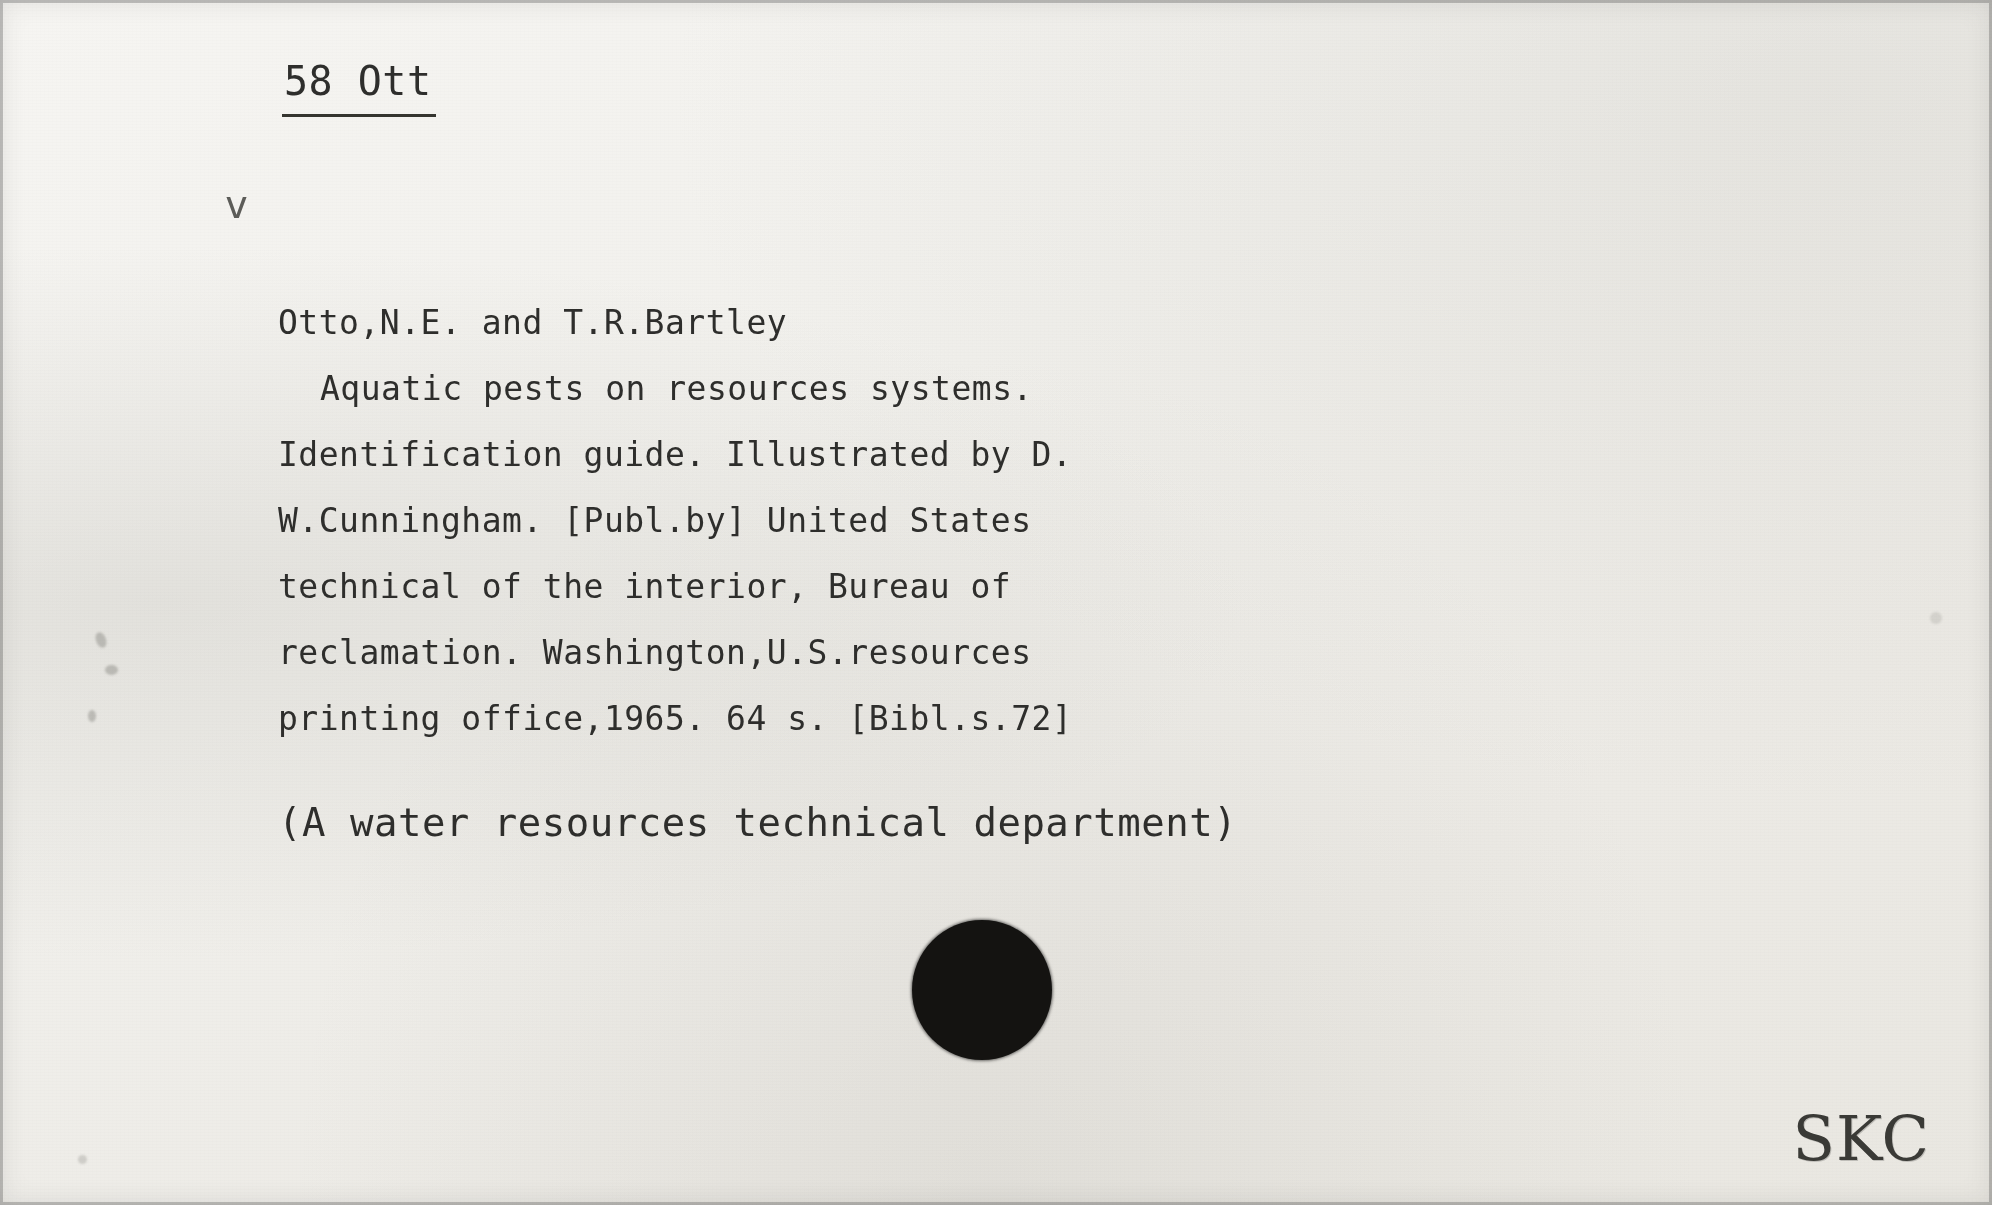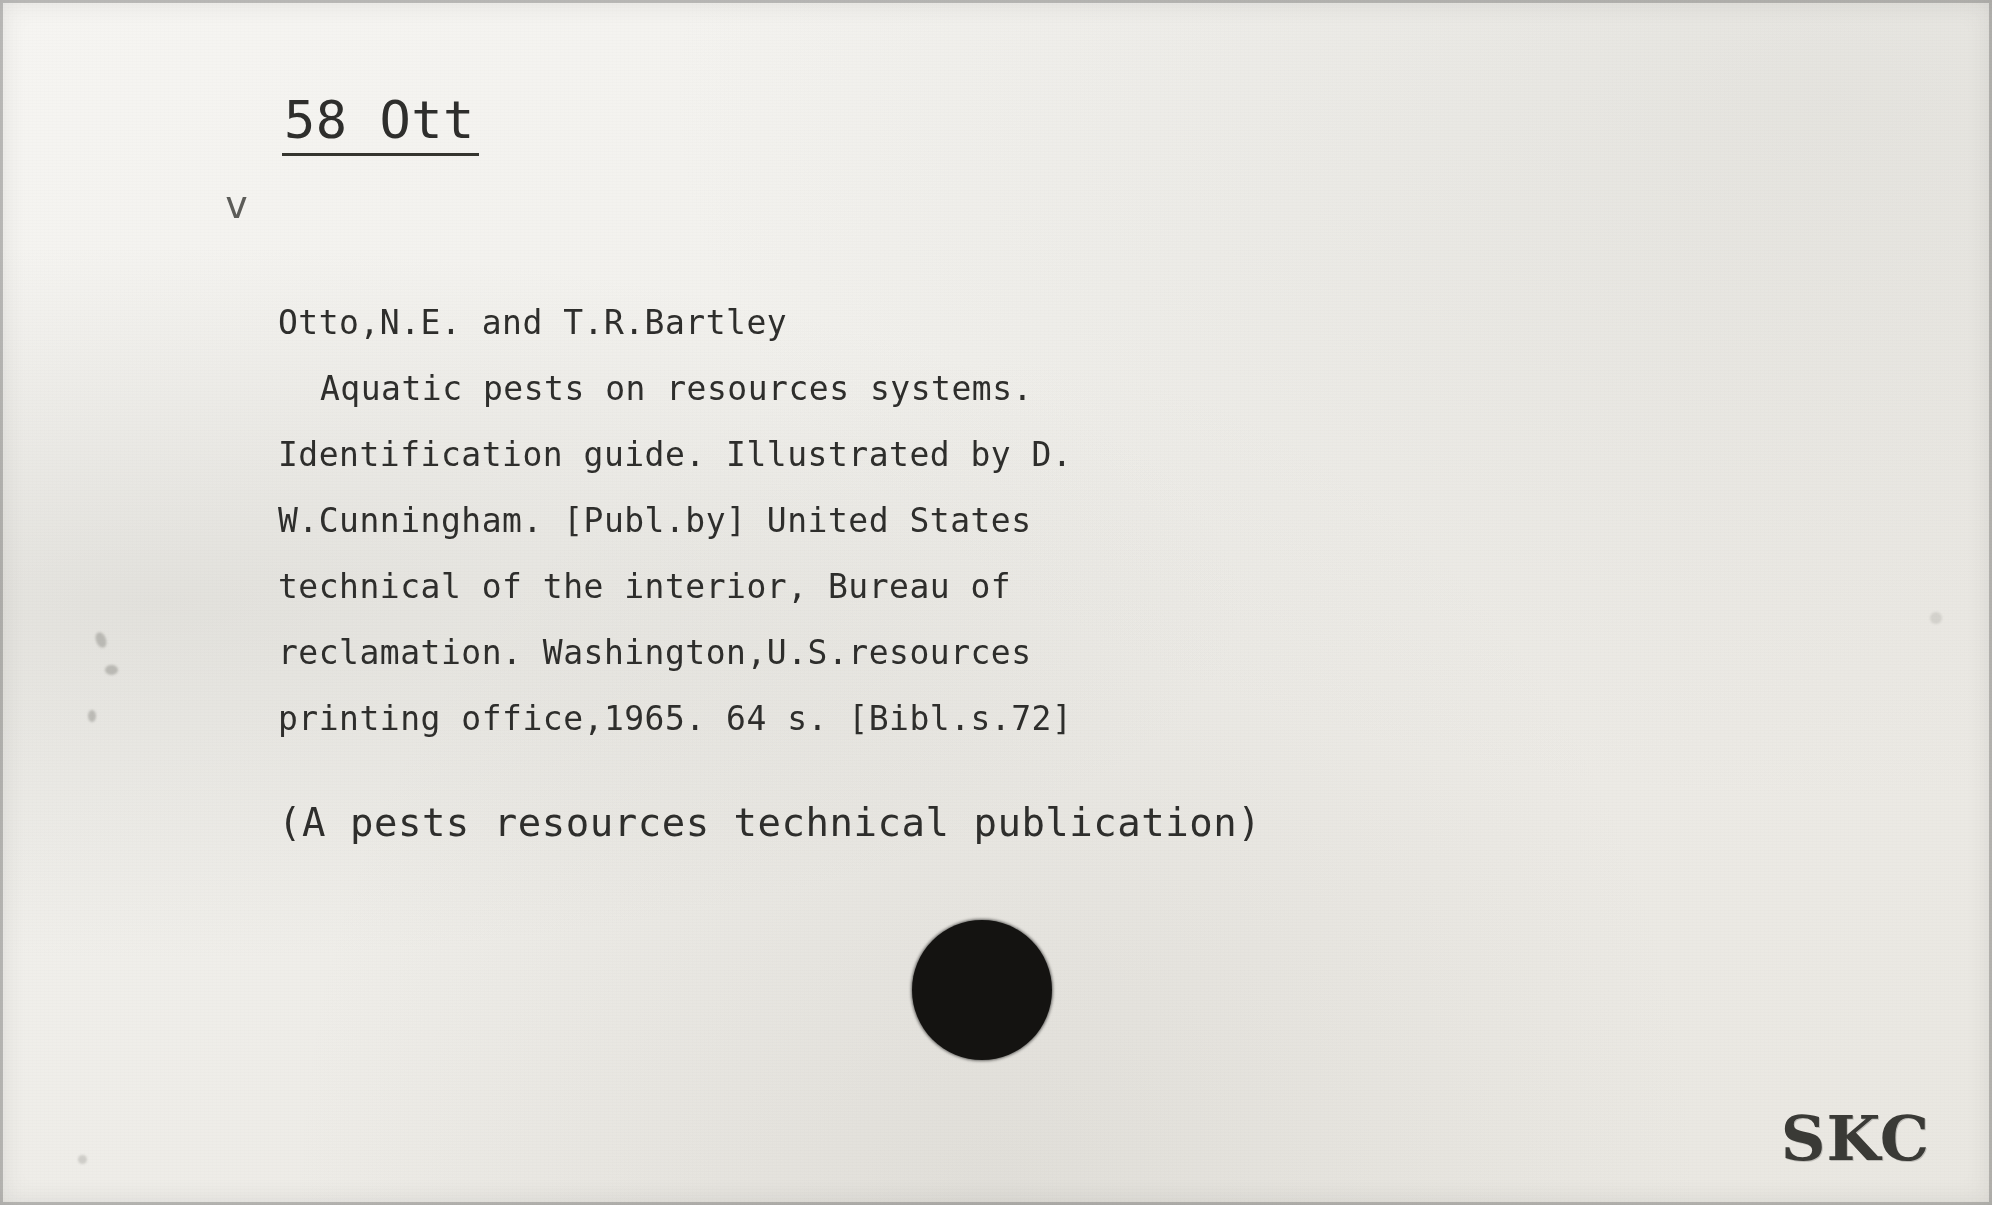--- a/index.html
+++ b/index.html
@@ -55,24 +55,23 @@
   }
 
   
   .callnum {
     position: absolute;
     left: 282px;
     top: 50px;
     width: 520px;
   }
   .callnum .line {
-    font-size: 52px;
+    font-size: 40px;
     line-height: 62px;
     white-space: pre;
-    margin-top: 39px;
   }
   .callnum .underlined {
     display: inline-block;
     border-bottom: 3px solid #35352f;
     padding: 0 4px 2px 2px;
   }
   .checkmark {
     position: absolute;
     left: 225px;
     top: 183px;
@@ -120,21 +119,21 @@
     box-shadow: 0 0 3px 1px rgba(0,0,0,0.55);
   }
 
   
   .stamp {
     position: absolute;
     right: 62px;
     bottom: 30px;
     font-family: "DejaVu Serif", serif;
     font-size: 62px;
-    font-weight: 700;
+    font-weight: 400;
     color: #3a3a36;
     letter-spacing: 1px;
     text-shadow: 1px 1px 0 rgba(0,0,0,0.18);
   }
 
   
   .smudge {
     position: absolute;
     pointer-events: none;
     background: rgba(90,88,82,0.30);
@@ -170,21 +169,21 @@
     <div class="ln">Otto,N.E. and T.R.Bartley</div>
     <div class="ln indent-1">Aquatic pests on resources systems.</div>
     <div class="ln">Identification guide. Illustrated by D.</div>
     <div class="ln">W.Cunningham. [Publ.by] United States</div>
     <div class="ln">technical of the interior, Bureau of</div>
     <div class="ln">reclamation. Washington,U.S.resources</div>
     <div class="ln">printing office,1965. 64 s. [Bibl.s.72]</div>
   </div>
 
   <div class="series typed">
-    <div class="ln">(A pests resources technical publication)</div>
+    <div class="ln">(A water resources technical department)</div>
   </div>
 
   <div class="hole"></div>
 
   <div class="stamp">SKC</div>
 
   <div class="edge"></div>
 </div>
 
 </body></html>

